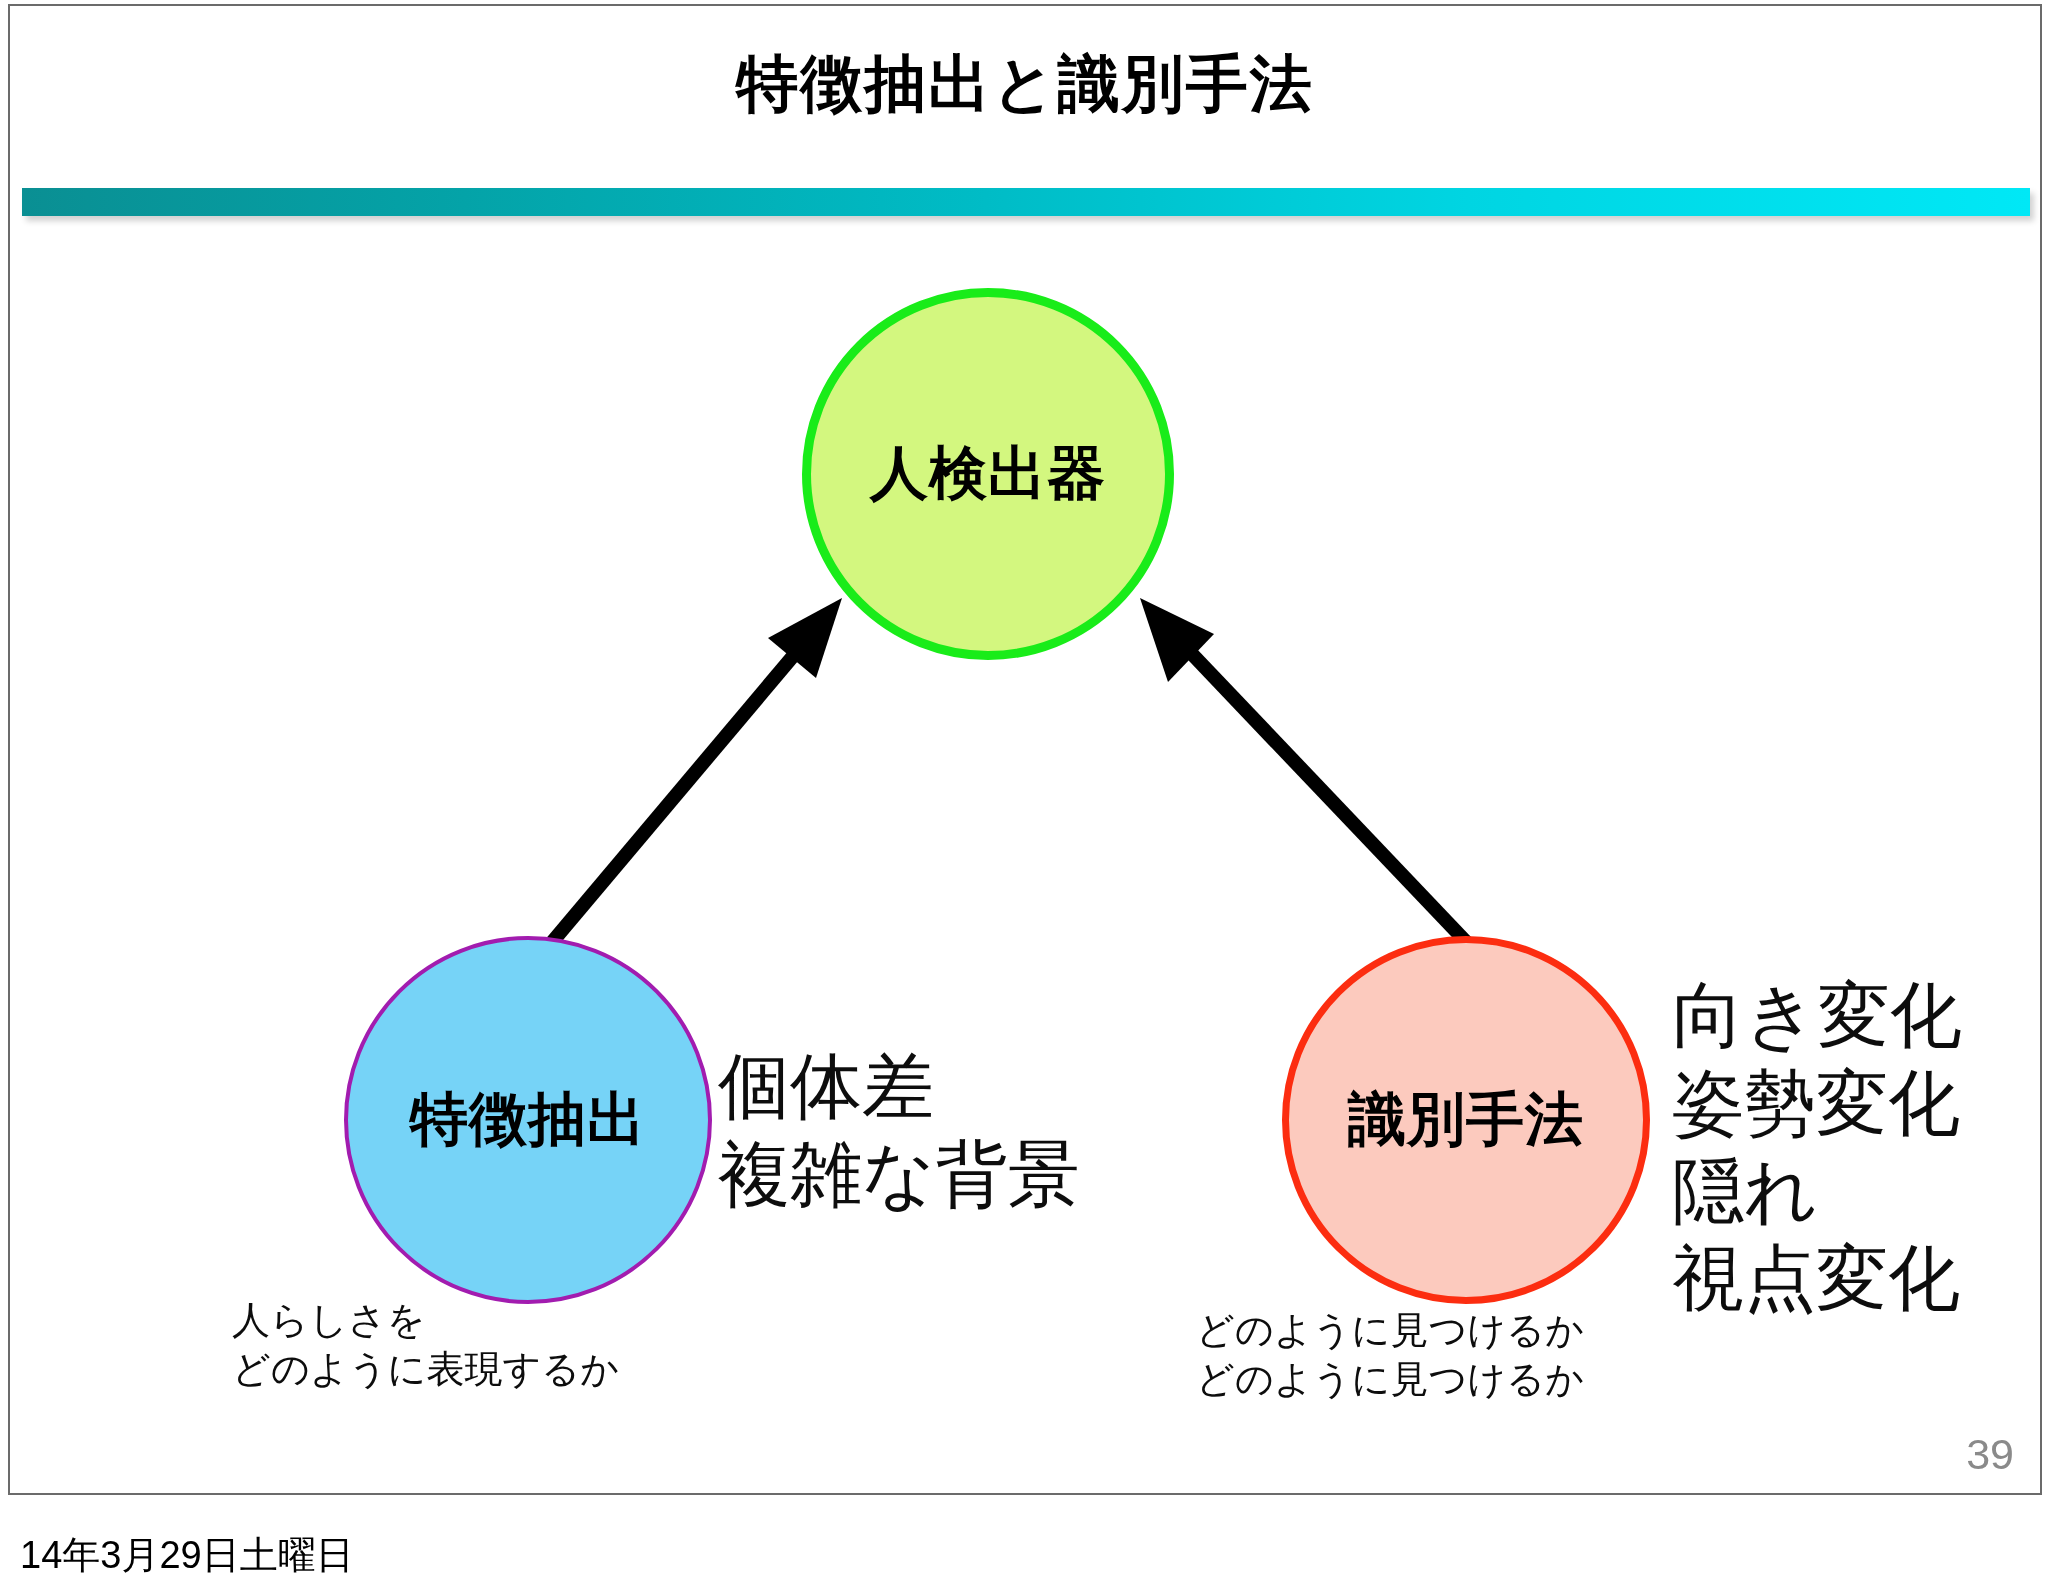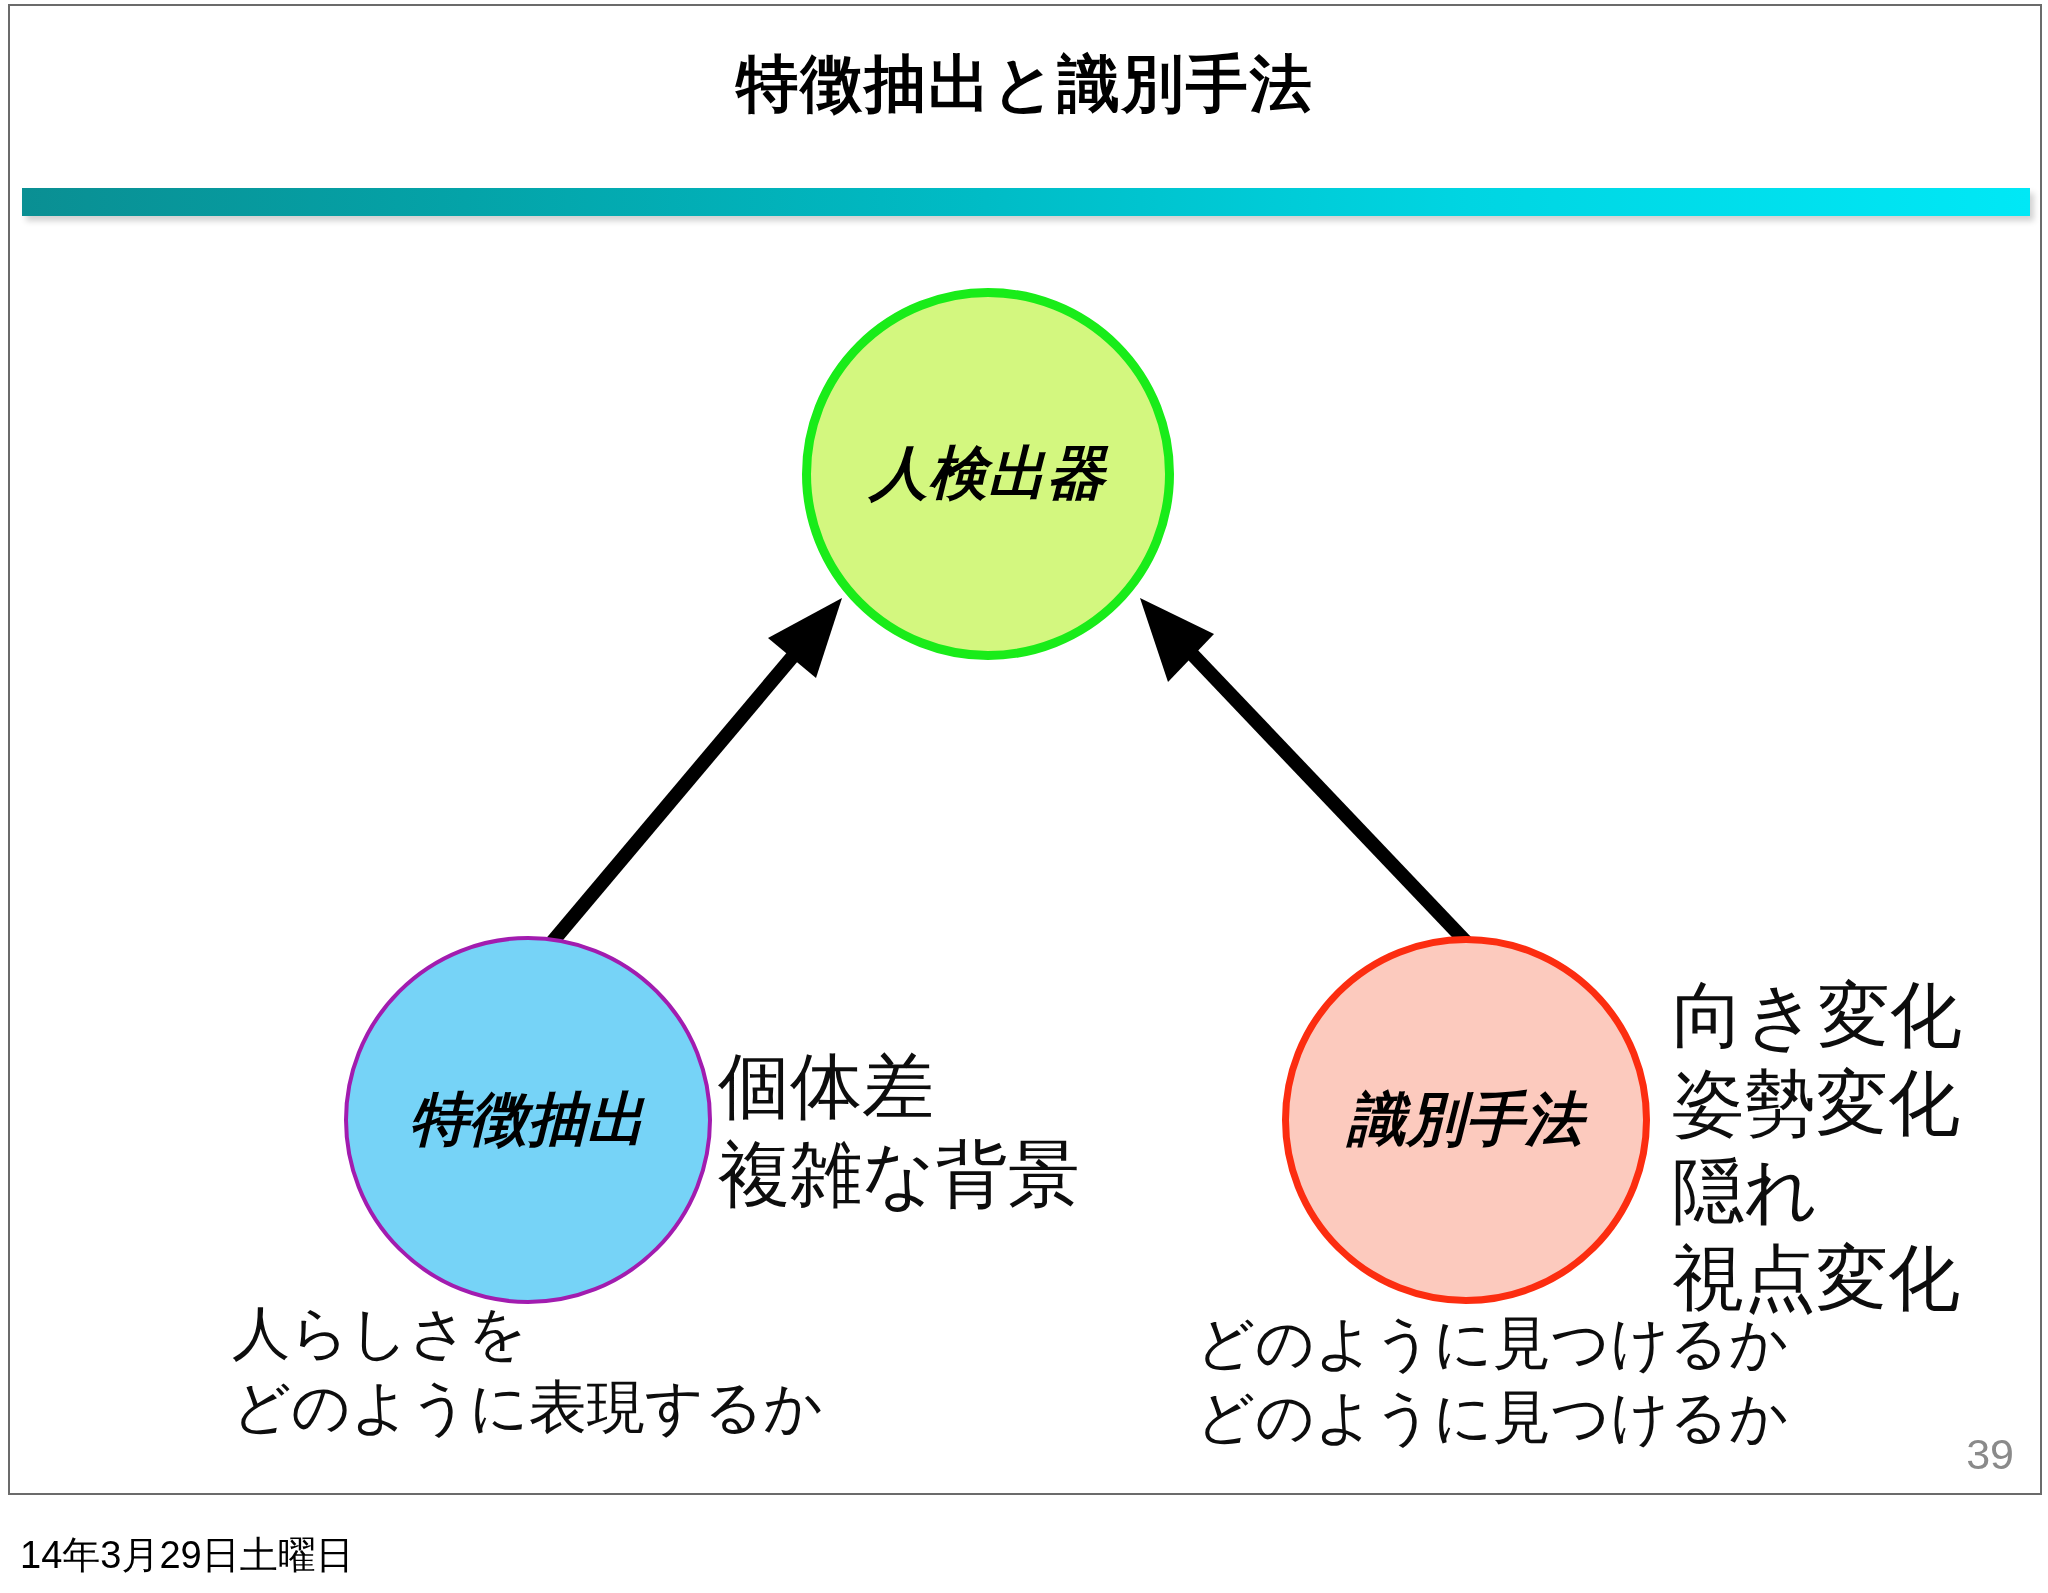--- a/index.html
+++ b/index.html
@@ -79,21 +79,20 @@
     display: flex;
     align-items: center;
     justify-content: center;
   }
   .node-label {
     font-size: 58px;
     font-weight: bold;
     color: #000000;
     letter-spacing: 1px;
     white-space: nowrap;
-    font-style: italic;
   }
 
   #circle-detector {
     left: 792px;
     top: 282px;
     width: 372px;
     height: 372px;
     background: #d3f77f;
     border: 9px solid #19ec19;
   }
@@ -126,21 +125,21 @@
     left: 708px;
     top: 1037px;
   }
   #anno-classifier-issues {
     left: 1662px;
     top: 966px;
   }
 
   .caption {
     position: absolute;
-    font-size: 58px;
+    font-size: 38px;
     color: #0d0d0d;
     line-height: 1.28;
     white-space: nowrap;
   }
   #caption-feature {
     left: 222px;
     top: 1290px;
   }
   #caption-classifier {
     left: 1186px;

